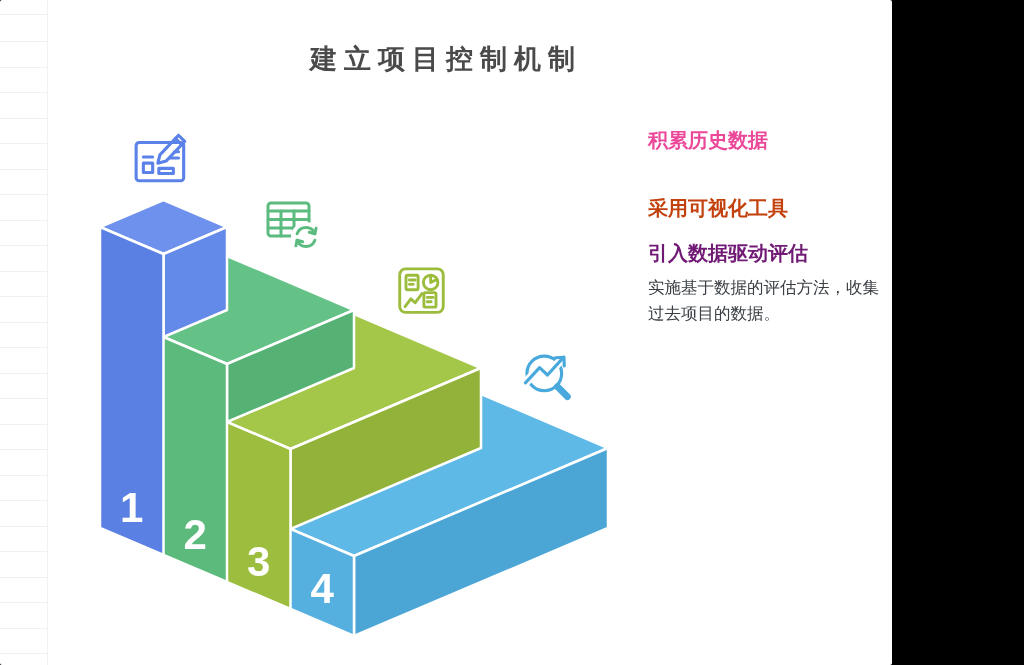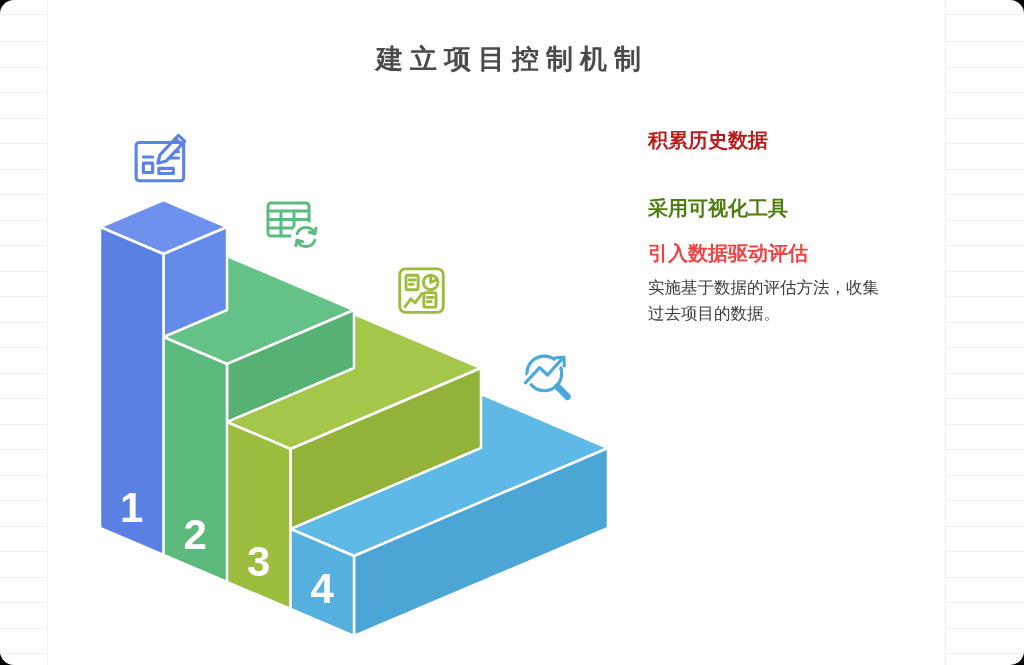--- a/index.html
+++ b/index.html
@@ -1,19 +1,19 @@
 <!DOCTYPE html>
 <html><head>
 <meta charset="utf-8">
 <style>
   html,body{margin:0;padding:0;}
   body{width:1024px;height:665px;background:#000;overflow:hidden;
        font-family:"Liberation Sans","DejaVu Sans",sans-serif;}
-  .card{position:relative;width:1024px;height:665px;background:#fff;
-        border-radius:14px;overflow:hidden;}
+  .card{position:relative;width:892px;height:665px;background:#fff;
+        border-radius:2px;overflow:hidden;}
   .rule-strip{position:absolute;top:0;bottom:0;
         background-image:repeating-linear-gradient(to bottom,
           transparent 0,transparent 24.5px,#eef0f3 24.5px,#eef0f3 25.5px);
         background-position:0 17px;}
   .rule-strip.left{left:0;width:47px;border-right:1px solid #f0f1f4;}
   .rule-strip.right{left:945px;right:0;border-left:1px solid #f0f1f4;}
   .title{position:absolute;top:42px;left:0;right:0;margin:0;text-align:center;
          font-size:27px;line-height:34px;font-weight:bold;letter-spacing:7px;
          color:#4a4a4a;}
   .stairs{position:absolute;left:0;top:0;}
@@ -107,24 +107,24 @@
         <path d="M38.5,41.5 L48,51" stroke="currentColor" stroke-width="6.5"></path>
         <path d="M8,38 L21.5,23.5 L29,30.5 L42,16" stroke="#fff" stroke-width="8"></path>
         <path d="M8,38 L21.5,23.5 L29,30.5 L44.5,13.5" stroke="currentColor" stroke-width="3"></path>
         <path d="M36.5,14 L44.7,13.6 M44.7,13.6 L45,21.8" stroke="currentColor" stroke-width="3"></path>
       </g>
     </svg>
   </div>
 
   <div class="info">
     <section class="sec">
-      <h2 class="sec-h" style="color: #b91c1c;">积累历史数据</h2>
+      <h2 class="sec-h" style="color: #ec4899;">积累历史数据</h2>
     </section>
     <section class="sec">
-      <h2 class="sec-h" style="color: #4d7c0f; margin-top: 44px;">采用可视化工具</h2>
+      <h2 class="sec-h" style="color: #c2410c; margin-top: 44px;">采用可视化工具</h2>
     </section>
     <section class="sec">
-      <h2 class="sec-h" style="color: #ef4444;">引入数据驱动评估</h2>
+      <h2 class="sec-h" style="color: #701a75;">引入数据驱动评估</h2>
       <p class="sec-b">实施基于数据的评估方法，收集过去项目的数据。</p>
     </section>
   </div>
 
 </div>
 
 </body></html>

